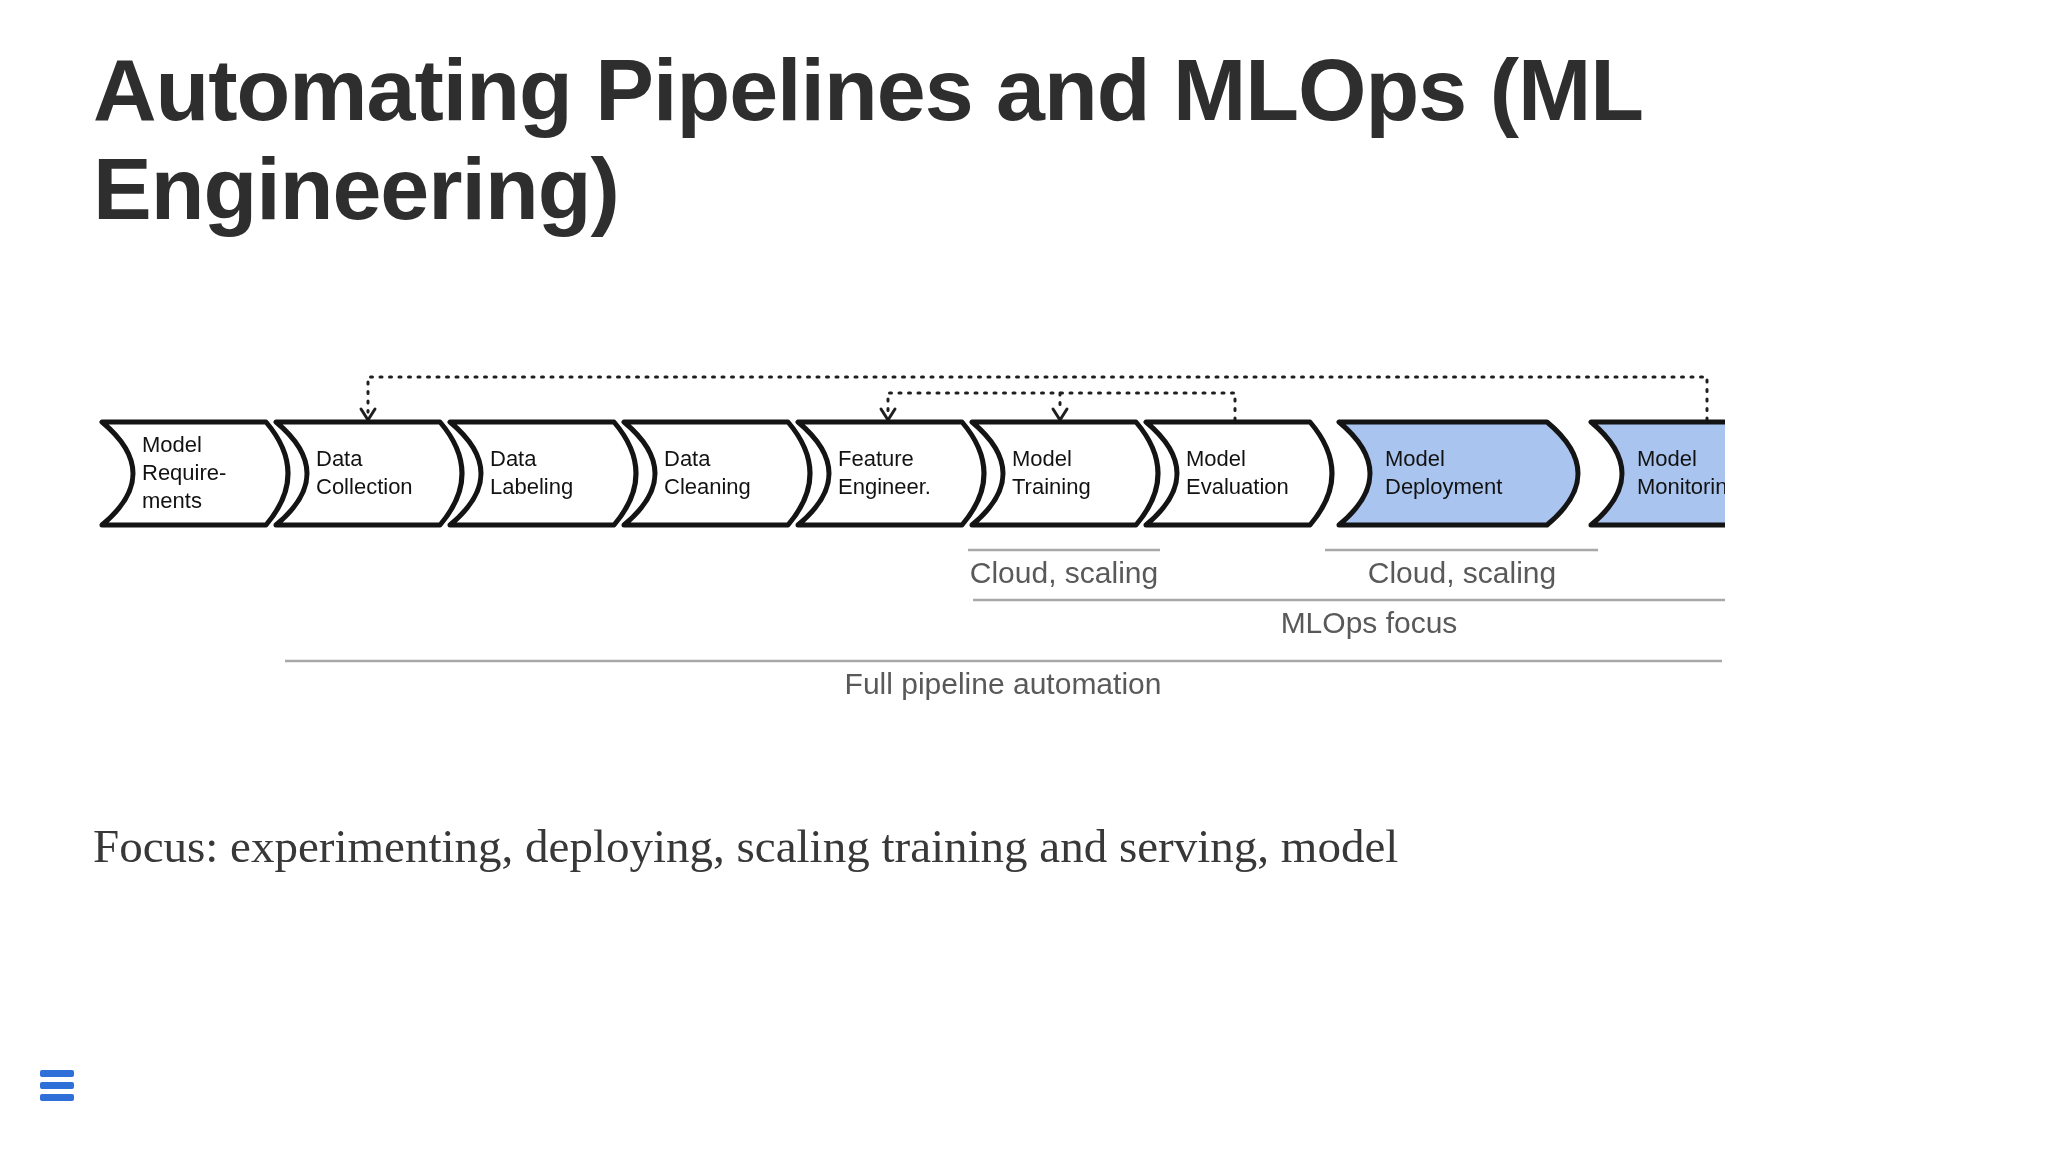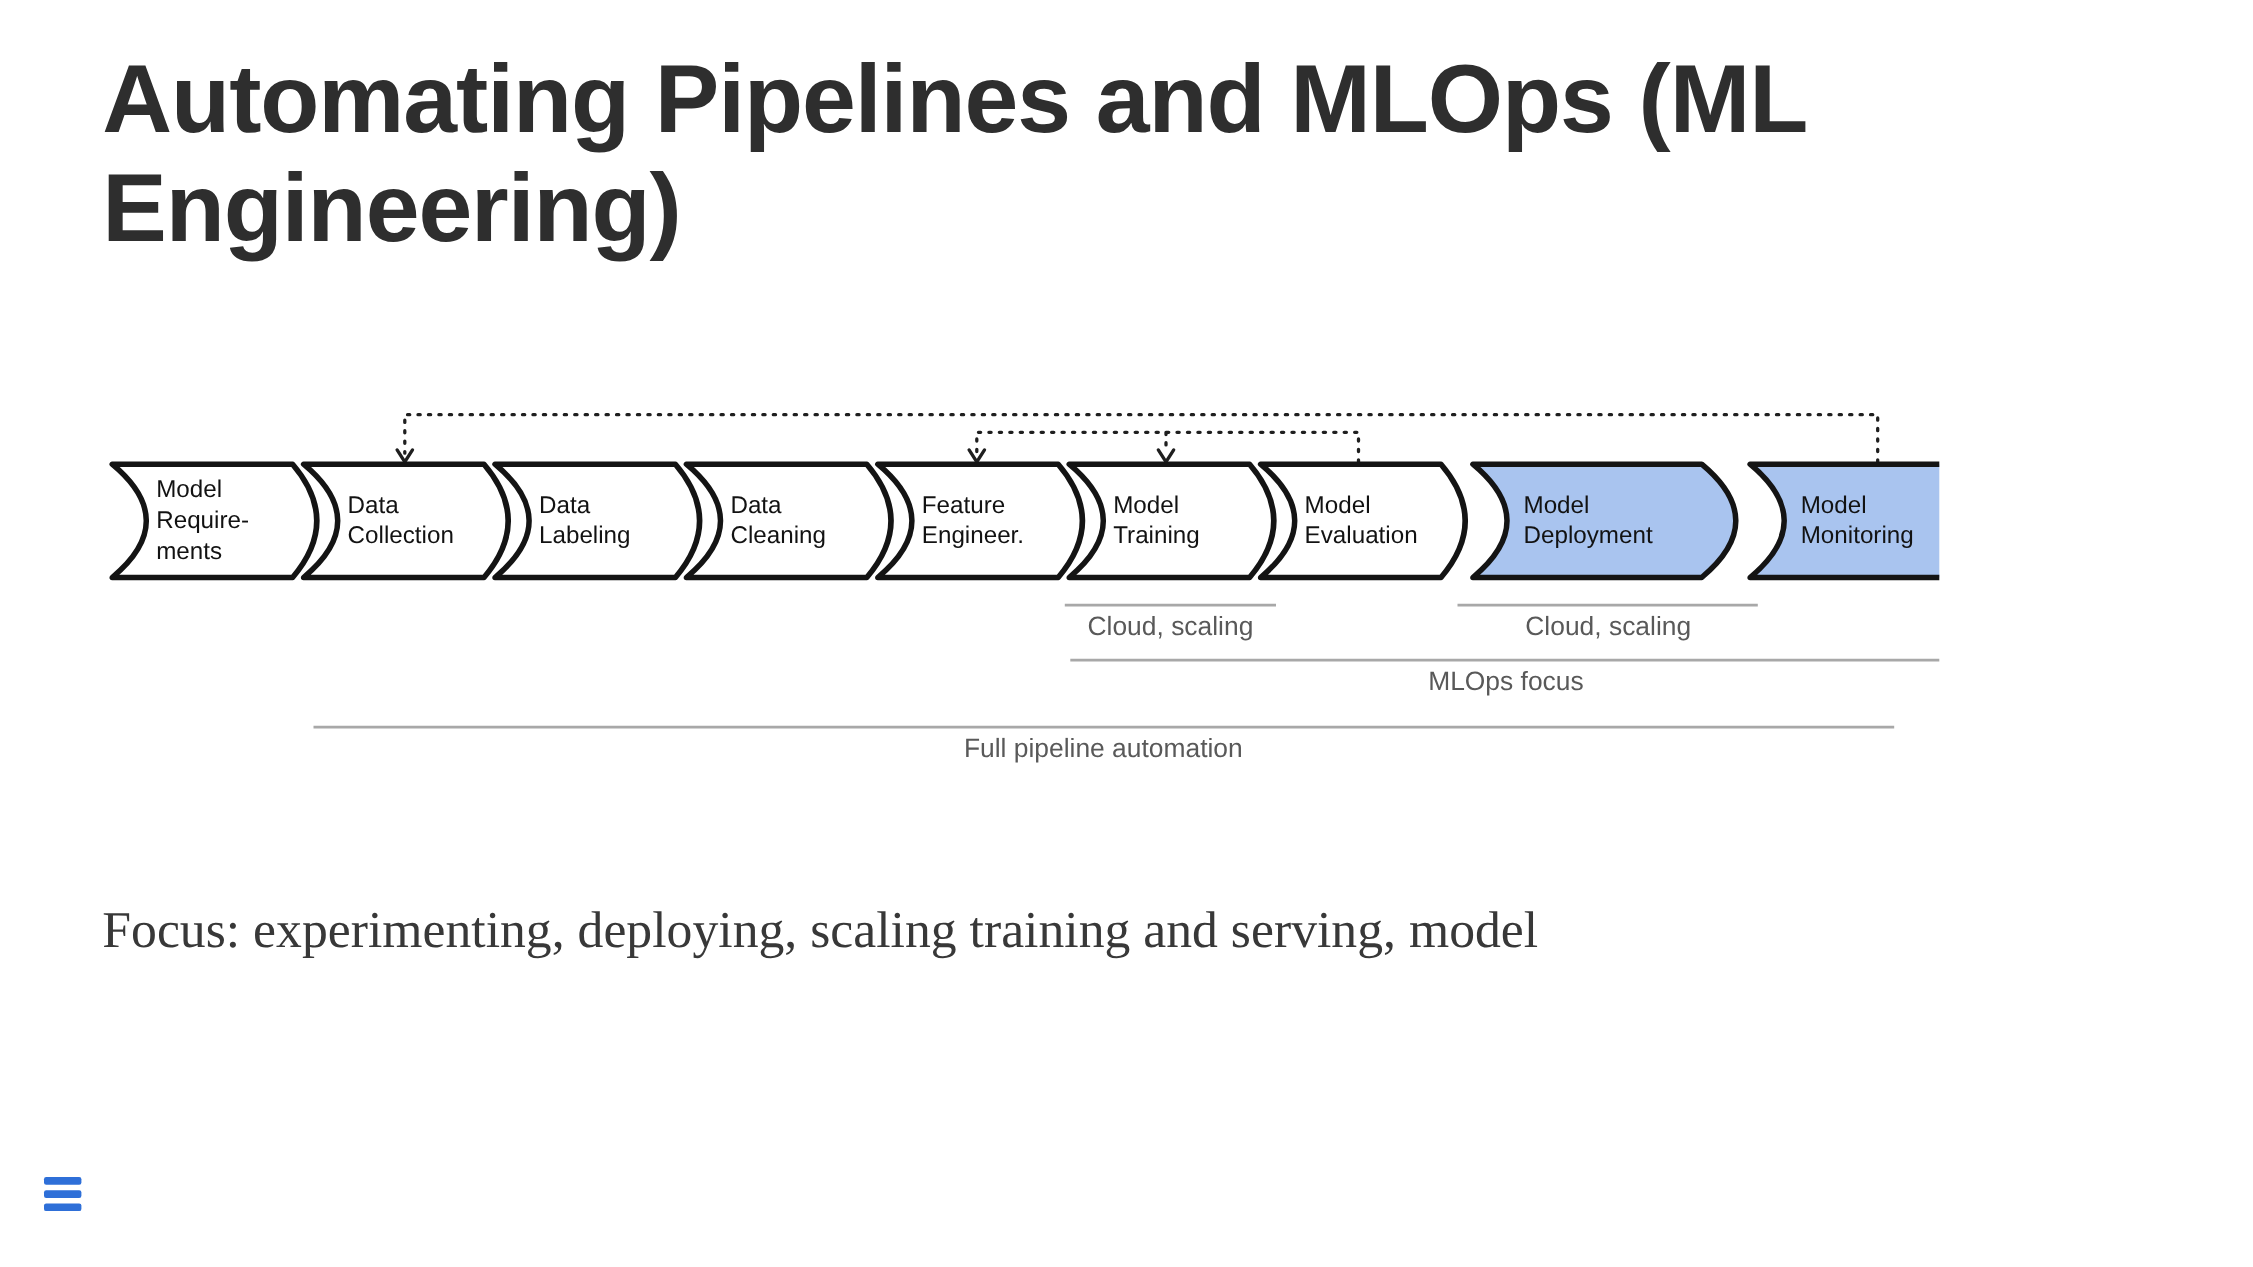--- a/index.html
+++ b/index.html
@@ -1,23 +1,23 @@
 <!DOCTYPE html>
 <html><head>
 <meta charset="utf-8">
 <style>
   html,body{margin:0;padding:0;background:#ffffff;}
   .slide{position:relative;width:1725px;height:1152px;background:#ffffff;overflow:hidden;
-         font-family:"Liberation Sans",sans-serif;padding-left:38px;}
+         font-family:"Liberation Sans",sans-serif;}
   .title{position:absolute;left:93px;top:40px;font-size:88px;line-height:99px;font-weight:700;
          color:#2e2e2e;letter-spacing:-1px;}
   .diagram-svg{position:absolute;left:0;top:0;width:2048px;height:1152px;}
   .stage-label{position:absolute;font-size:22px;line-height:28px;color:#121212;
                white-space:pre-line;}
-  .anno-label{position:absolute;transform:translateX(-50%);font-size:24px;color:#595959;
+  .anno-label{position:absolute;transform:translateX(-50%);font-size:30px;color:#595959;
               white-space:nowrap;}
   .focus{position:absolute;left:93px;top:806px;font-size:47px;line-height:80px;color:#383838;font-family:Liberation Serif, serif;}
   .menu{position:absolute;left:40px;top:1070px;width:36px;height:36px;cursor:pointer;}
   .menu .bar{width:34px;height:7px;border-radius:2px;background:#2e6fd8;margin-bottom:5px;}
   .badge{position:absolute;left:1997px;top:1103px;width:41px;height:37px;background:#8c8c8c;
          color:#f5f5f5;font-size:18px;display:flex;align-items:center;justify-content:center;}
   .stage-shape{fill:#ffffff;stroke:#141414;stroke-width:5;stroke-linejoin:round;}
   .stage-shape.blue{fill:#a9c4ef;}
   .dotted{fill:none;stroke:#1f1f1f;stroke-width:3;stroke-linecap:round;stroke-dasharray:2 7.5;}
   .arrowhead{fill:none;stroke:#1f1f1f;stroke-width:3;stroke-linecap:round;stroke-linejoin:miter;}

